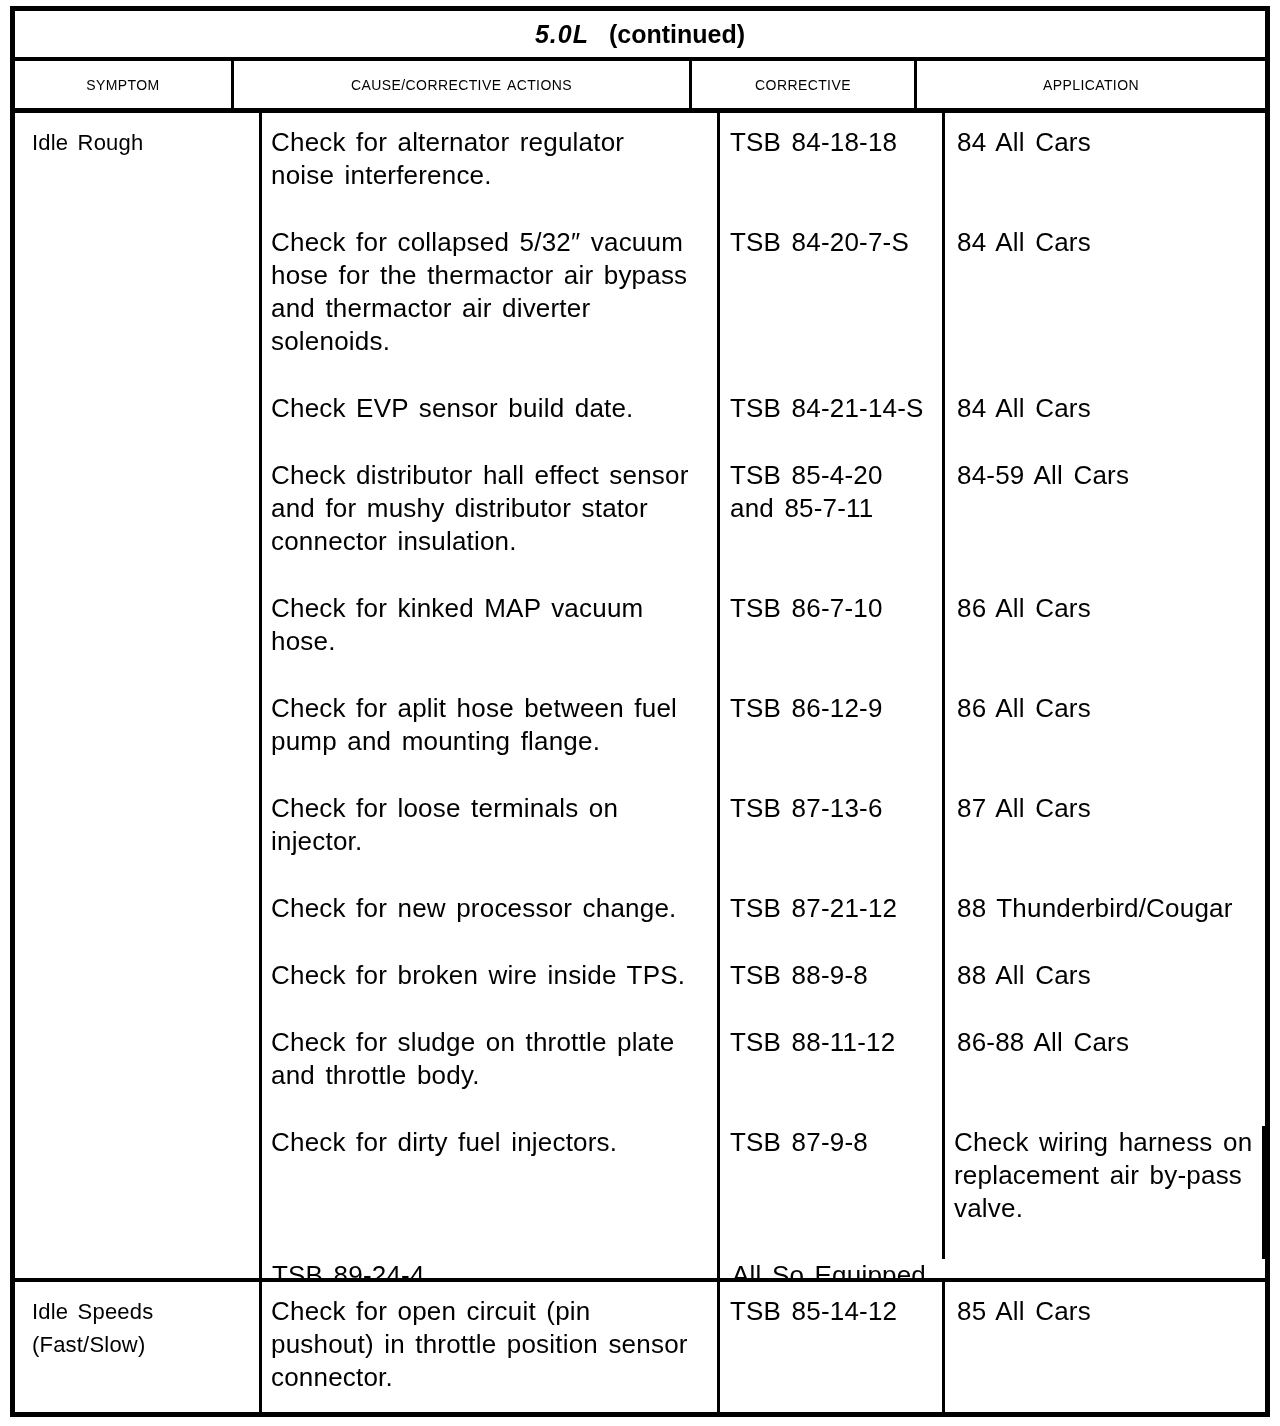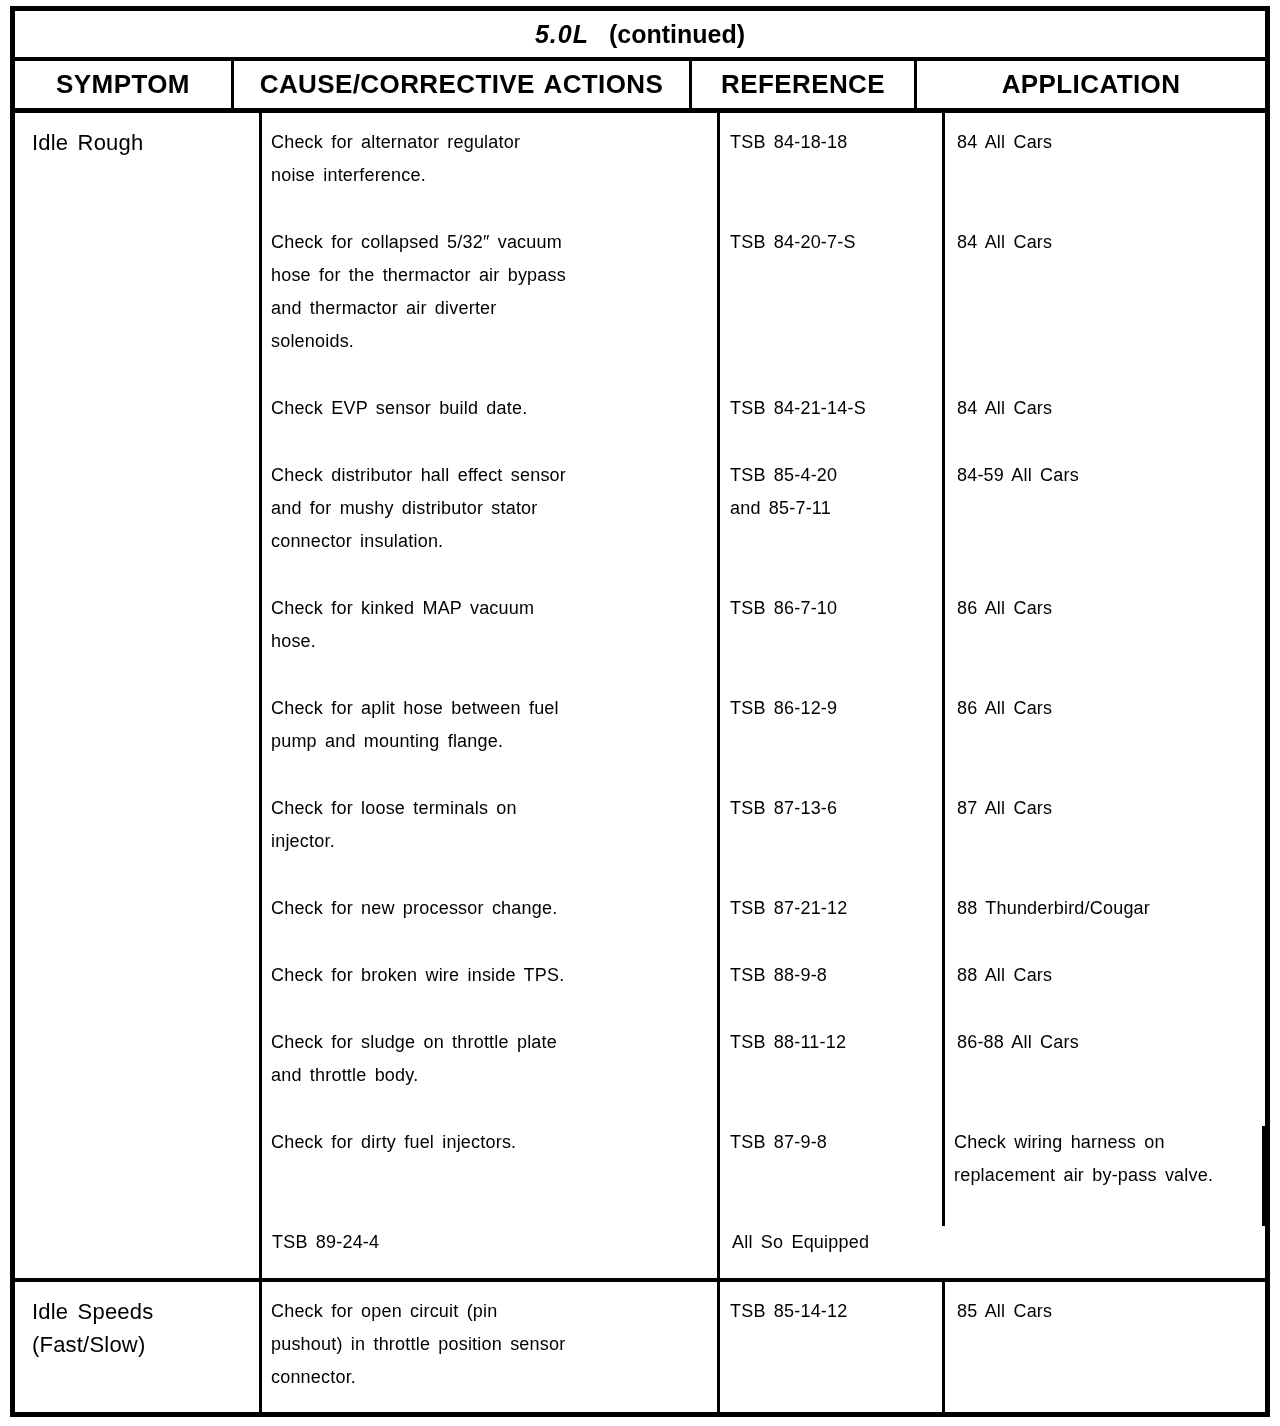--- a/index.html
+++ b/index.html
@@ -26,42 +26,42 @@
   }
   .title-engine { font-size:25px; font-weight:bold; font-style:italic; letter-spacing:1px; }
   .title-cont { font-size:25px; font-weight:bold; }
   
   .hdr {
     flex:0 0 47px; border-bottom:5px solid #000;
     display:grid; grid-template-columns:219px 458px 225px 1fr;
   }
   .hdr > div {
     display:flex; align-items:center; justify-content:center;
-    font-weight:bold; font-size:26px; letter-spacing:0.4px; word-spacing:2px;
+    font-weight:normal; font-size:14px; letter-spacing:0.4px; word-spacing:2px;
   }
   .hdr > div:not(:last-child) { border-right:3px solid #000; }
   
   .trow { display:flex; overflow:hidden; }
   .trow1 { flex:1 1 auto; border-bottom:4px solid #000; }
   .trow2 { flex:0 0 130px; }
   .sym {
     flex:0 0 219px; border-right:3px solid #000;
     padding:13px 8px 0 17px;
     font-size:22px; line-height:33px;
     letter-spacing:0.2px; word-spacing:3px;
     white-space:pre-line;
   }
   .entries {
     flex:1 1 auto; display:grid;
     grid-template-columns:458px 225px 1fr;
   }
   .entries.multi { grid-template-rows:repeat(11, auto) 1fr; }
   .entries.single { grid-template-rows:1fr; }
   .cell {
-    font-size:18px; line-height:33px;
+    font-size:26px; line-height:33px;
     letter-spacing:0.2px; word-spacing:3px;
     white-space:pre-line;
     padding-bottom:34px;
   }
   .cell.first { padding-top:13px; }
   .cell.lastrow { padding-bottom:18px; }
   .cause { border-right:3px solid #000; padding-left:9px; padding-right:4px; }
   .ref   { border-right:3px solid #000; padding-left:10px; padding-right:4px; }
   .app   { padding-left:12px; padding-right:4px; }
 </style>
@@ -72,21 +72,21 @@
   <div class="tbl">
 
     <div class="title-row">
       <span class="title-engine">5.0L</span>
       <span class="title-cont">(continued)</span>
     </div>
 
     <div class="hdr">
       <div>SYMPTOM</div>
       <div>CAUSE/CORRECTIVE ACTIONS</div>
-      <div>REFERENCE</div>
+      <div>CORRECTIVE</div>
       <div>APPLICATION</div>
     </div>
 
     <div class="trow trow1">
       <div class="sym">Idle Rough</div>
       <div class="entries multi">
 
         <div class="cell cause first">Check for alternator regulator
 noise interference.</div>
         <div class="cell ref first">TSB 84-18-18</div>

